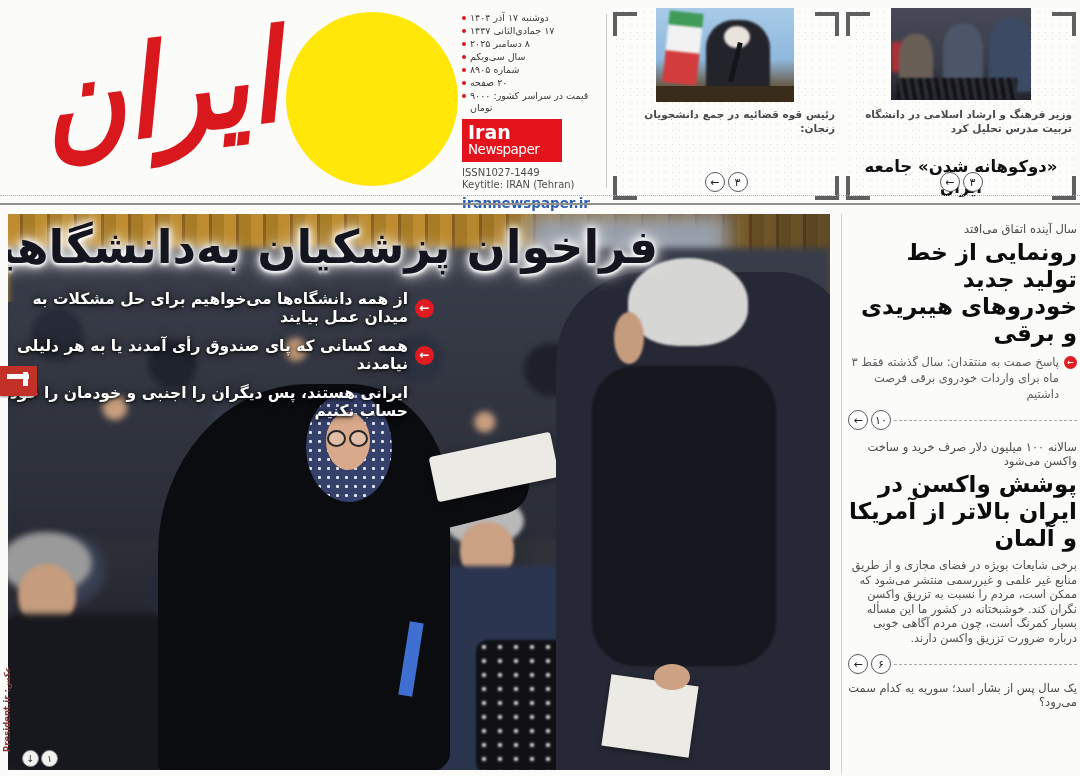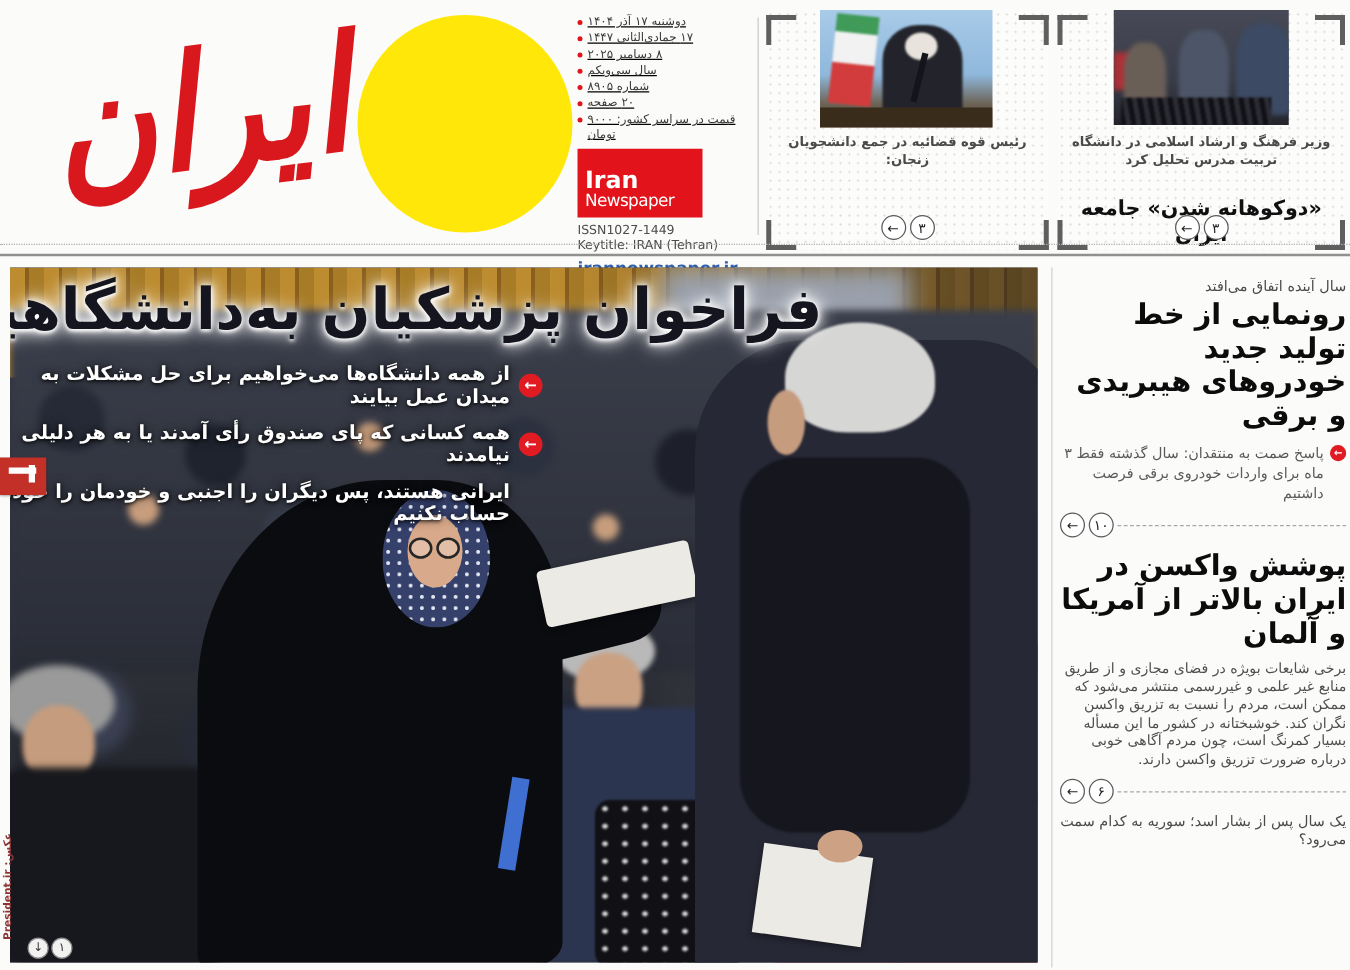--- a/index.html
+++ b/index.html
@@ -8,44 +8,44 @@
     background:#fbfbf9;font-family:"DejaVu Sans",sans-serif;
   }
   .abs{position:absolute;}
   .rtl{direction:rtl;}
   
   .logo-circle{left:286px;top:12px;width:172px;height:174px;border-radius:50%;background:#ffe70a;}
   .logo-text{left:-4px;top:6px;width:330px;height:180px;
     font-size:112px;font-weight:bold;font-style:italic;color:#d9181e;
     transform:rotate(-7deg) scaleY(1.12);text-align:center;line-height:170px;z-index:2;}
   .info-col{left:462px;top:12px;width:142px;}
-  .date-row{display:flex;align-items:flex-start;gap:4px;margin-bottom:1px;text-decoration:underline;}
+  .date-row{display:flex;align-items:flex-start;gap:4px;margin-bottom:1px;}
   .date-dot{width:4px;height:4px;border-radius:50%;background:#e0151b;margin-top:4px;flex:none;}
   .date-txt{font-size:9.5px;line-height:12px;color:#3a3a3a;direction:rtl;text-align:left;}
   .brand-box{margin-top:5px;width:88px;background:#e3131b;color:#fff;padding:3px 6px 5px;}
-  .brand-1{font-size:19px;font-weight:bold;line-height:20px;margin-top:12px;}
+  .brand-1{font-size:19px;font-weight:bold;line-height:20px;}
   .brand-2{font-size:13.5px;line-height:15px;letter-spacing:-0.5px;}
   .issn{margin-top:5px;font-size:10px;line-height:12px;color:#4c4c4c;}
   .site{margin-top:4px;font-size:13.5px;font-weight:bold;color:#2f5fae;}
   .v-div{left:606px;top:14px;width:1px;height:174px;background:#c9c9c9;}
   .v-div-main{left:841px;top:214px;width:1px;height:560px;background:#d2d2d2;}
   
   .ts-box{height:192px;top:8px;background-color:#fcfcfb;
     background-image:radial-gradient(#dcdcdc 0.7px, transparent 1px);background-size:7px 7px;}
   .ts1{left:613px;width:226px;}
   .ts2{left:846px;width:230px;}
   .cm{position:absolute;width:20px;height:20px;border:0 solid #5f5f5f;}
   .cm.tl{left:0;top:4px;border-left-width:4px;border-top-width:4px;}
   .cm.tr{right:0;top:4px;border-right-width:4px;border-top-width:4px;}
   .cm.bl{left:0;bottom:0;border-left-width:4px;border-bottom-width:4px;}
   .cm.br{right:0;bottom:0;border-right-width:4px;border-bottom-width:4px;}
   .ts-photo{position:absolute;top:0;overflow:hidden;}
   .ts1 .ts-photo{left:43px;width:138px;height:94px;}
   .ts2 .ts-photo{left:45px;width:140px;height:92px;}
-  .ts-kicker{position:absolute;left:4px;right:4px;top:99px;text-align:center;
+  .ts-kicker{position:absolute;left:4px;right:4px;top:99px;
     font-size:10.5px;line-height:14px;font-weight:bold;color:#4a4a4a;}
   .ts-headline{position:absolute;left:2px;right:2px;top:128px;text-align:center;
     font-size:16.5px;line-height:21px;font-weight:bold;color:#101010;}
   .ts-pagerow{position:absolute;left:0;right:0;bottom:8px;display:flex;justify-content:center;gap:3px;direction:ltr;}
   .pg-circle{width:20px;height:20px;border-radius:50%;border:1.5px solid #5a5a5a;background:#fff;
     display:flex;align-items:center;justify-content:center;font-size:11px;color:#222;box-sizing:border-box;}
   
   .ph1{background:linear-gradient(180deg,#a8cbe8 0%,#8fb8dc 55%,#6c6356 80%,#4a3a27 100%);}
   .ph1 .flag{position:absolute;left:10px;top:4px;width:34px;height:72px;
     background:linear-gradient(180deg,#3f9b57 0 20%,#f2f2f2 20% 55%,#d23c3c 55% 100%);transform:rotate(6deg);filter:blur(1px);}
@@ -308,20 +308,21 @@
       <span>پاسخ صمت به منتقدان: سال گذشته فقط ۳ ماه برای واردات خودروی برقی فرصت داشتیم</span>
     </p>
     <div class="rc-sep">
       <span class="pg-circle">←</span>
       <span class="pg-circle">۱۰</span>
       <span class="line"></span>
     </div>
   </article>
 
   <article class="a2">
+    <div class="rc-kicker">سالانه ۱۰۰ میلیون دلار صرف خرید و ساخت واکسن می‌شود</div>
     <h2 class="rc-headline">پوشش واکسن در ایران بالاتر از آمریکا و آلمان</h2>
     <p class="rc-body">برخی شایعات بویژه در فضای مجازی و از طریق منابع غیر علمی و غیررسمی منتشر می‌شود که ممکن است، مردم را نسبت به تزریق واکسن نگران کند. خوشبختانه در کشور ما این مسأله بسیار کمرنگ است، چون مردم آگاهی خوبی درباره ضرورت تزریق واکسن دارند.</p>
     <div class="rc-sep">
       <span class="pg-circle">←</span>
       <span class="pg-circle">۶</span>
       <span class="line"></span>
     </div>
   </article>
 
   <article class="a3">

